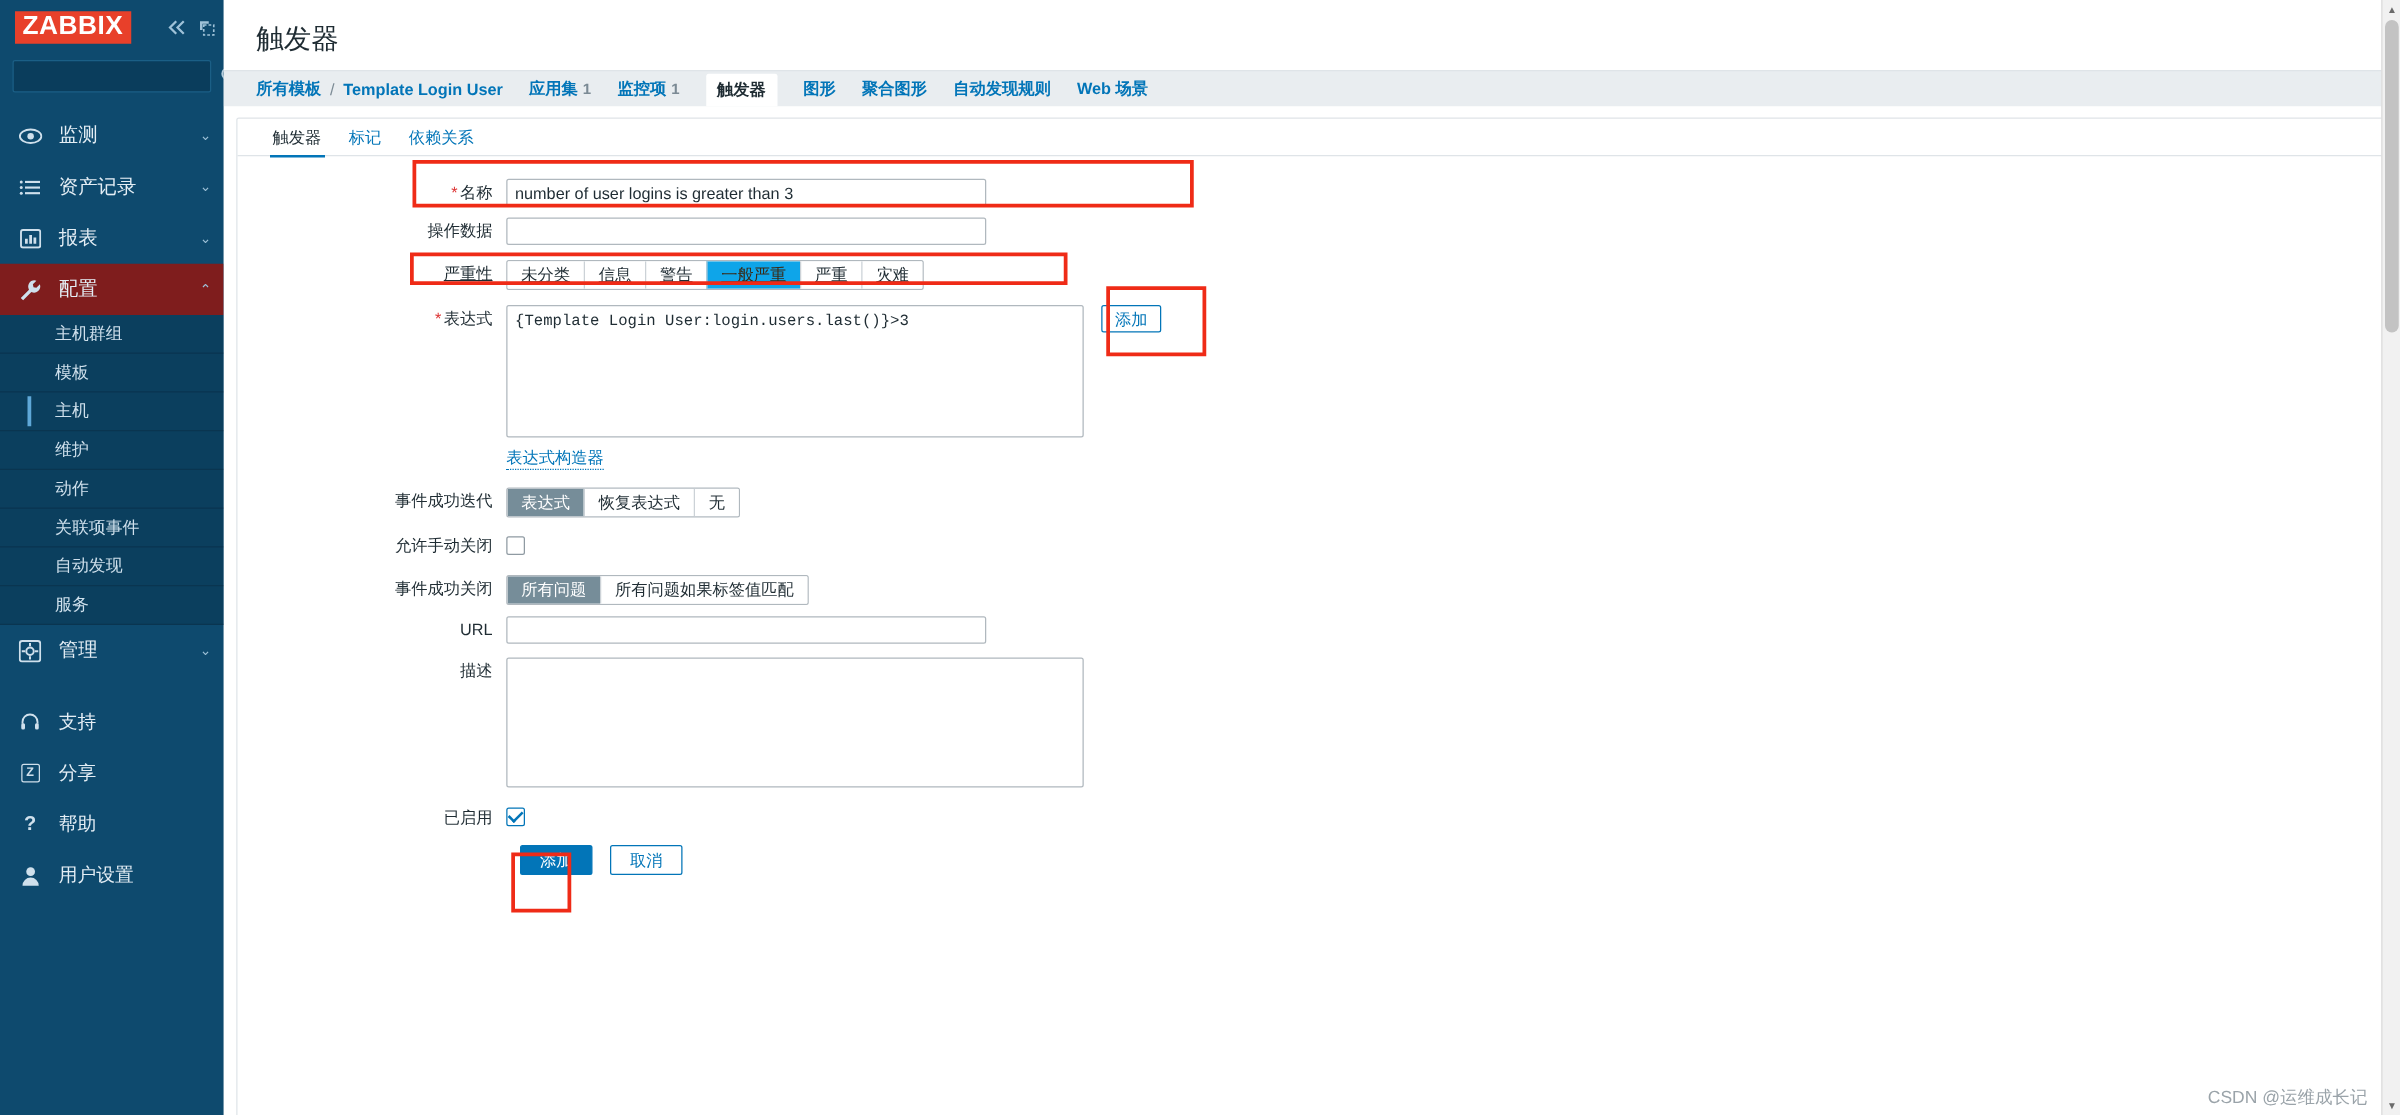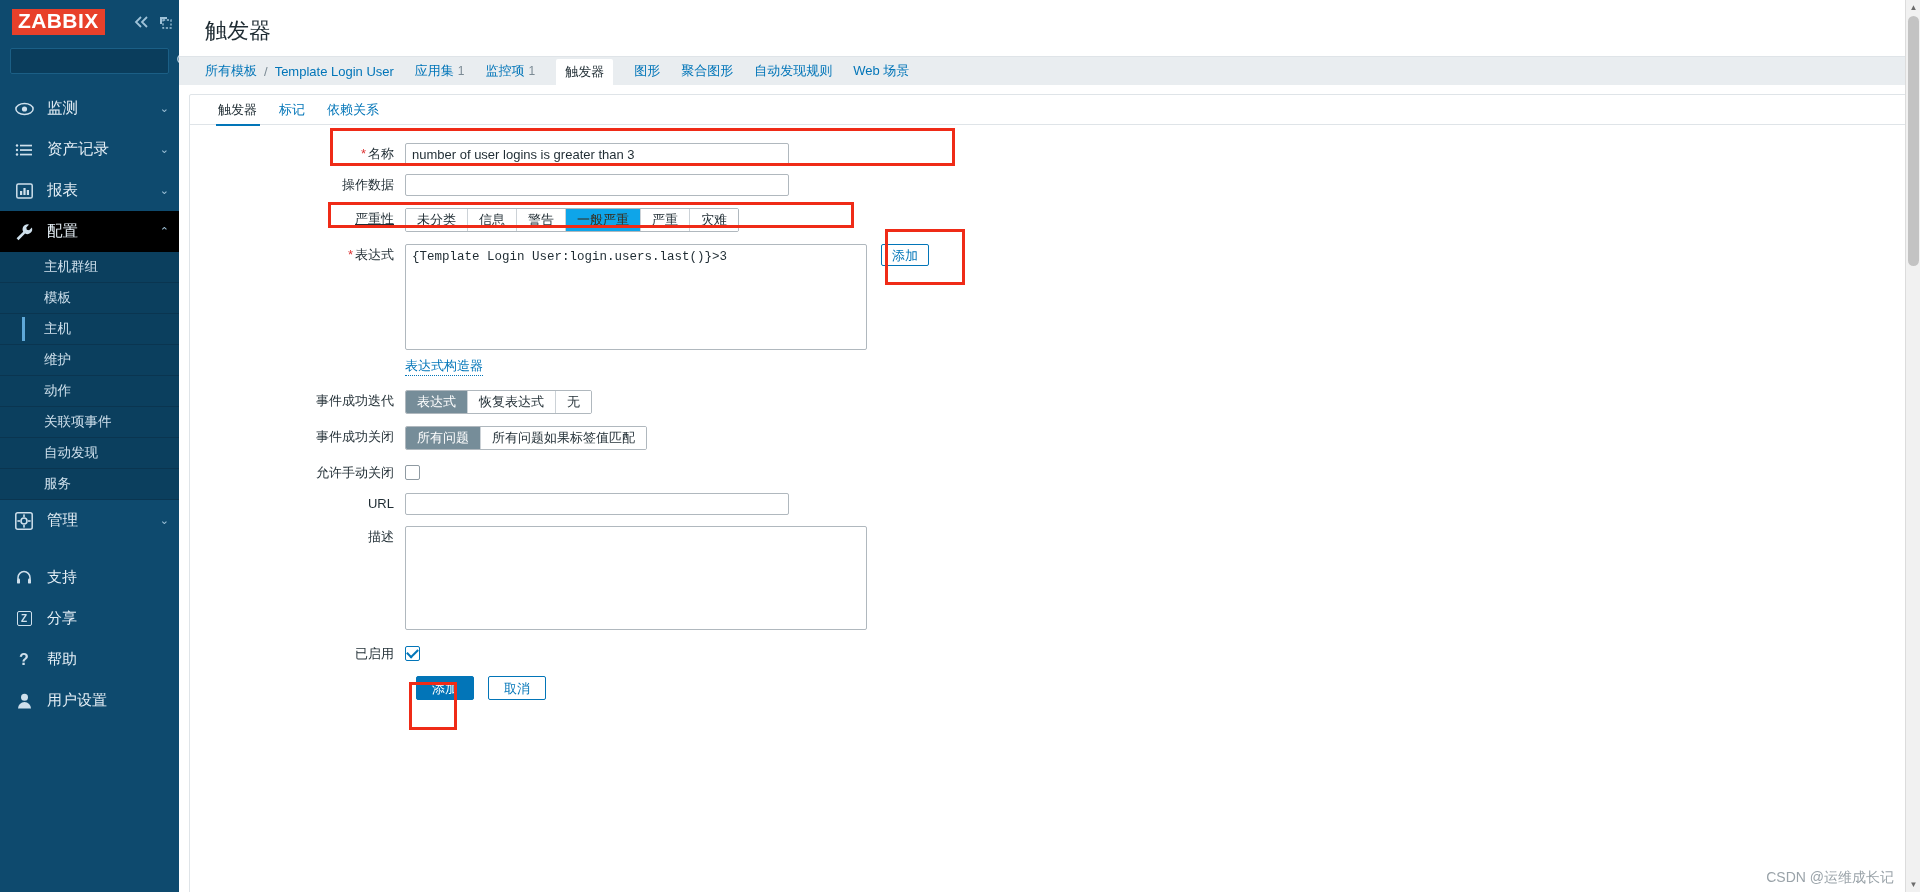--- a/index.html
+++ b/index.html
@@ -46,21 +46,21 @@
 
   .sb-menu { margin-top: 14px; }
   .sb-item {
     display: flex; align-items: center; gap: 13px;
     height: 41px; padding: 0 10px 0 14px;
     color: #e4eef5; font-size: 15.5px; cursor: pointer; position: relative;
   }
   .sb-item .ico { width: 20px; display: flex; align-items: center; justify-content: center; color: #cfe0ec; }
   .sb-item .lbl { flex: 1; }
   .sb-item .chev { color: #9fc2d8; font-size: 11px; }
-  .sb-item.active { background: #000000; }
+  .sb-item.active { background: #7f1d1d; }
   .sb-sub {
     background: #0b3f5e;
   }
   .sb-sub-item {
     height: 31px; display: flex; align-items: center;
     padding-left: 44px; font-size: 13.5px; color: #cfe0ec;
     border-bottom: 1px solid #0a3550; cursor: pointer; position: relative;
   }
   .sb-sub-item.sel::before {
     content: ""; position: absolute; left: 22px; top: 3px; bottom: 3px;
@@ -79,21 +79,21 @@
   .page-head {
     padding: 16px 24px 10px 26px;
   }
   .page-title { font-size: 22px; color: #1f2c33; font-weight: normal; margin: 0; }
 
   .crumbs {
     background: #e9edf0; border-top: 1px solid #dfe4e8;
     padding: 0 26px; height: 29px; display: flex; align-items: center; gap: 0;
     font-size: 13px;
   }
-  .crumb { color: #0275b8; cursor: pointer; white-space: nowrap; }
+  .crumb { color: #0275b8; cursor: pointer; white-space: nowrap; font-weight: bold; }
   .crumb-sep { color: #7b8a94; margin: 0 7px; }
   .crumb-gap { width: 21px; }
   .crumb .cnt { color: #7b8a94; margin-left: 4px; font-size: 12px; }
   .crumb.current {
     background: #fff; color: #1f2c33; padding: 4px 9px; border-radius: 2px 2px 0 0;
     margin: 0; position: relative; top: 1px;
   }
 
   .card {
     margin: 9px 10px 0 10px;
@@ -453,33 +453,33 @@
             <div class="seg">
               <div class="sgi on">表达式</div>
               <div class="sgi">恢复表达式</div>
               <div class="sgi">无</div>
             </div>
           </div>
         </div>
 
 
         <div class="frow" style="margin-top:12px;">
+          <div class="flabel">允许手动关闭</div>
+          <div class="fctl">
+            <span class="cbx"></span>
+          </div>
+        </div>
+
+        <div class="frow" style="margin-top:12px;">
           <div class="flabel">事件成功关闭</div>
           <div class="fctl">
             <div class="seg">
               <div class="sgi on">所有问题</div>
               <div class="sgi">所有问题如果标签值匹配</div>
             </div>
-          </div>
-        </div>
-
-        <div class="frow" style="margin-top:12px;">
-          <div class="flabel">允许手动关闭</div>
-          <div class="fctl">
-            <span class="cbx"></span>
           </div>
         </div>
 
         <div class="frow" style="">
           <div class="flabel">URL</div>
           <div class="fctl">
             <input class="txt" value="" style="">
           </div>
         </div>
 

